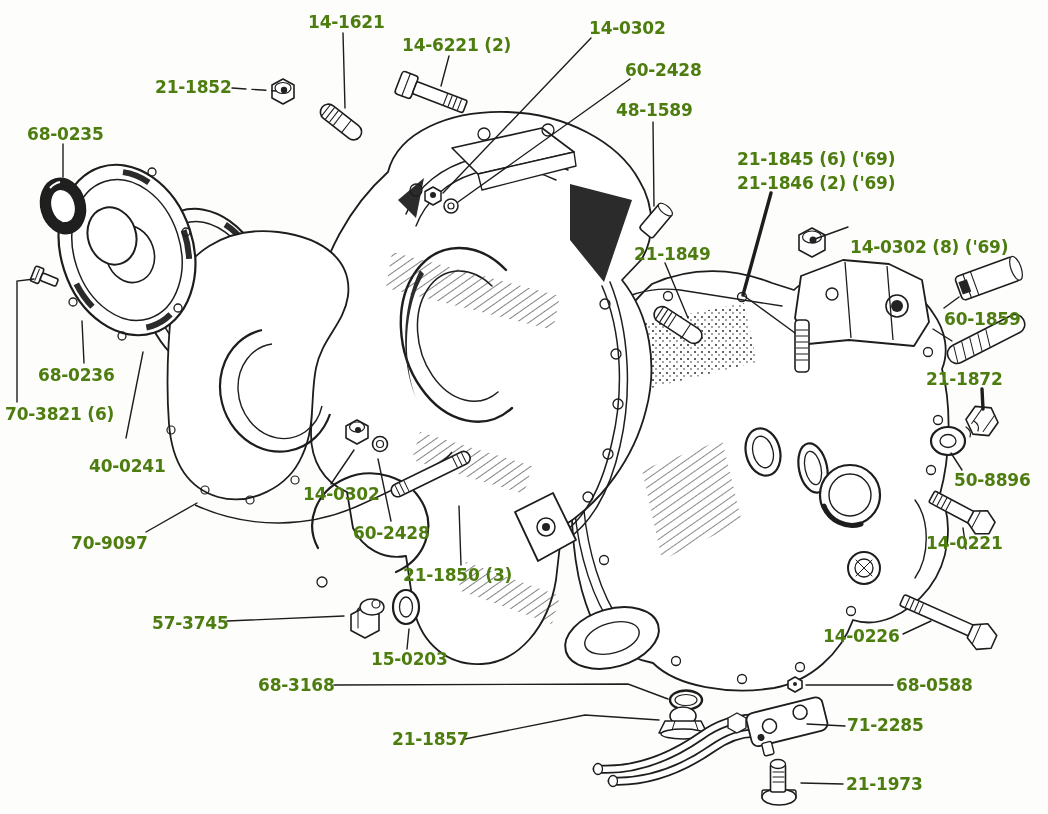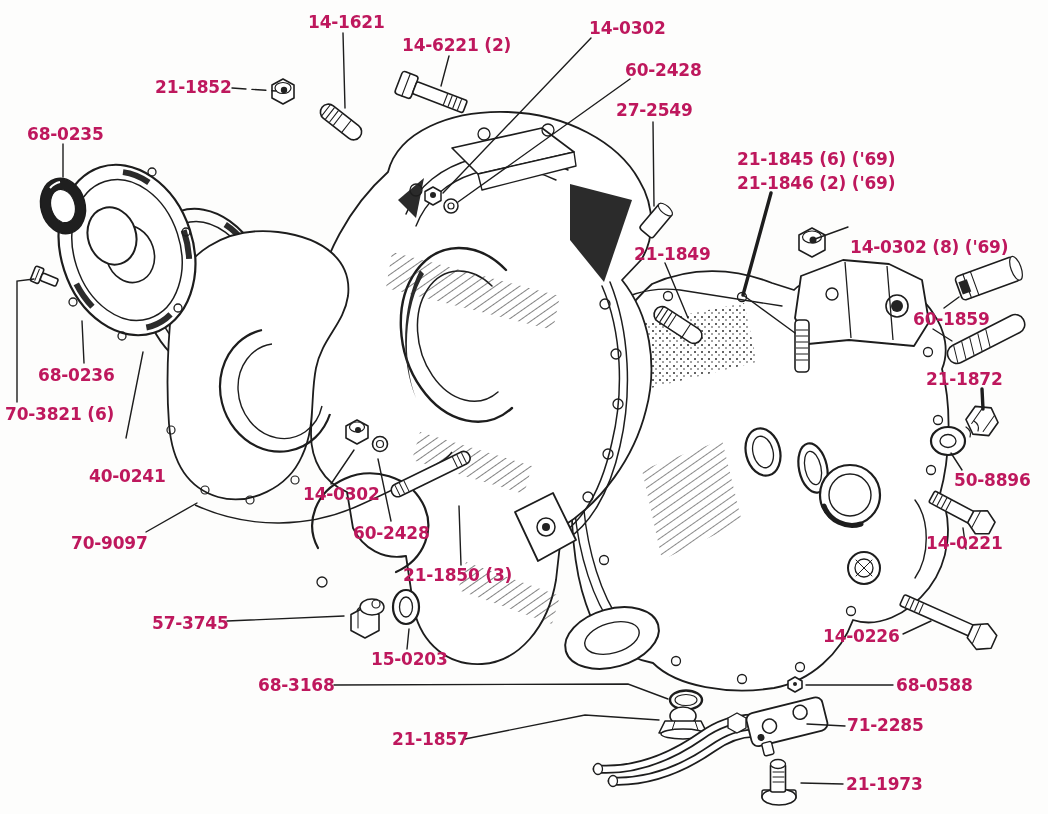--- a/index.html
+++ b/index.html
@@ -4,21 +4,21 @@
 <style>
   html,body{margin:0;padding:0;background:#ffffff;}
   .stage{
     position:relative;width:1048px;height:814px;overflow:hidden;
     background:#fdfdfc;
     font-family:"DejaVu Sans","Liberation Sans",sans-serif;
   }
   svg.art{position:absolute;left:0;top:0;}
   .lbl{
     position:absolute;font-weight:bold;font-size:17px;line-height:1.1;
-    color:#be185d;white-space:nowrap;letter-spacing:-0.2px;
+    color:#4d7c0f;white-space:nowrap;letter-spacing:-0.2px;
     user-select:none;
   }
 </style>
 </head>
 <body>
 
 <div class="stage">
 
   <svg class="art" width="1048" height="814" viewBox="0 0 1048 814">
     <defs>
@@ -346,31 +346,31 @@
       <path d="M17,402 L17,281 L34,279"></path>
       <path d="M126,438 L143,352"></path>
     </g>
   </svg>
 
   <span class="lbl" style="left:308px;top:13px">14-1621</span>
   <span class="lbl" style="left:402px;top:36px">14-6221 (2)</span>
   <span class="lbl" style="left:589px;top:19px">14-0302</span>
   <span class="lbl" style="left:625px;top:61px">60-2428</span>
   <span class="lbl" style="left:155px;top:78px">21-1852</span>
-  <span class="lbl" style="left:616px;top:101px">27-2549</span>
+  <span class="lbl" style="left:616px;top:101px">48-1589</span>
   <span class="lbl" style="left:27px;top:125px">68-0235</span>
   <span class="lbl" style="left:737px;top:150px">21-1845 (6) ('69)</span>
   <span class="lbl" style="left:737px;top:174px">21-1846 (2) ('69)</span>
   <span class="lbl" style="left:850px;top:238px">14-0302 (8) ('69)</span>
   <span class="lbl" style="left:634px;top:245px">21-1849</span>
-  <span class="lbl" style="left:913px;top:310px">60-1859</span>
+  <span class="lbl" style="left:944px;top:310px">60-1859</span>
   <span class="lbl" style="left:926px;top:370px">21-1872</span>
   <span class="lbl" style="left:38px;top:366px">68-0236</span>
   <span class="lbl" style="left:5px;top:405px">70-3821 (6)</span>
-  <span class="lbl" style="left:89px;top:467px">40-0241</span>
+  <span class="lbl" style="left:89px;top:457px">40-0241</span>
   <span class="lbl" style="left:303px;top:485px">14-0302</span>
   <span class="lbl" style="left:353px;top:524px">60-2428</span>
   <span class="lbl" style="left:71px;top:534px">70-9097</span>
   <span class="lbl" style="left:403px;top:566px">21-1850 (3)</span>
   <span class="lbl" style="left:954px;top:471px">50-8896</span>
   <span class="lbl" style="left:926px;top:534px">14-0221</span>
   <span class="lbl" style="left:152px;top:614px">57-3745</span>
   <span class="lbl" style="left:371px;top:650px">15-0203</span>
   <span class="lbl" style="left:258px;top:676px">68-3168</span>
   <span class="lbl" style="left:823px;top:627px">14-0226</span>

